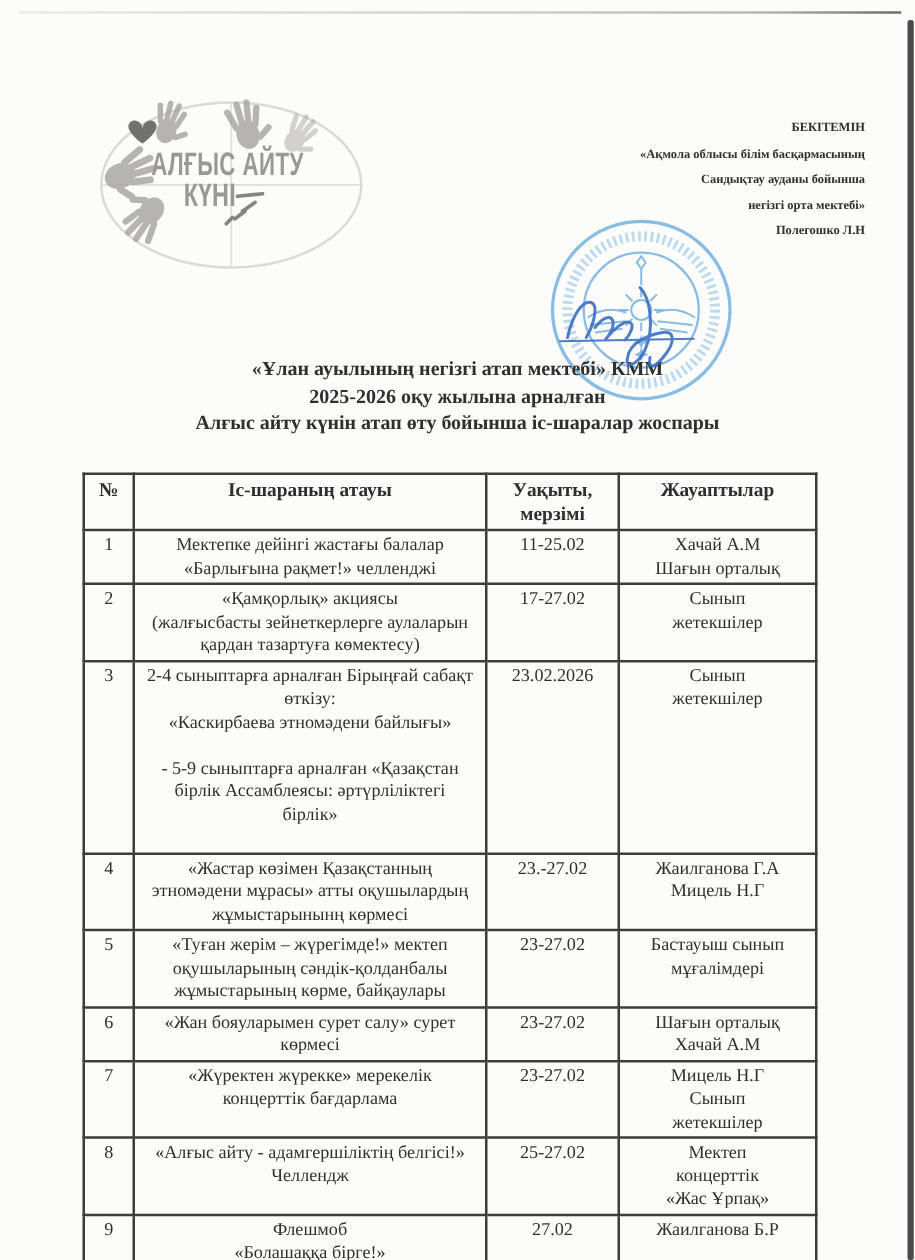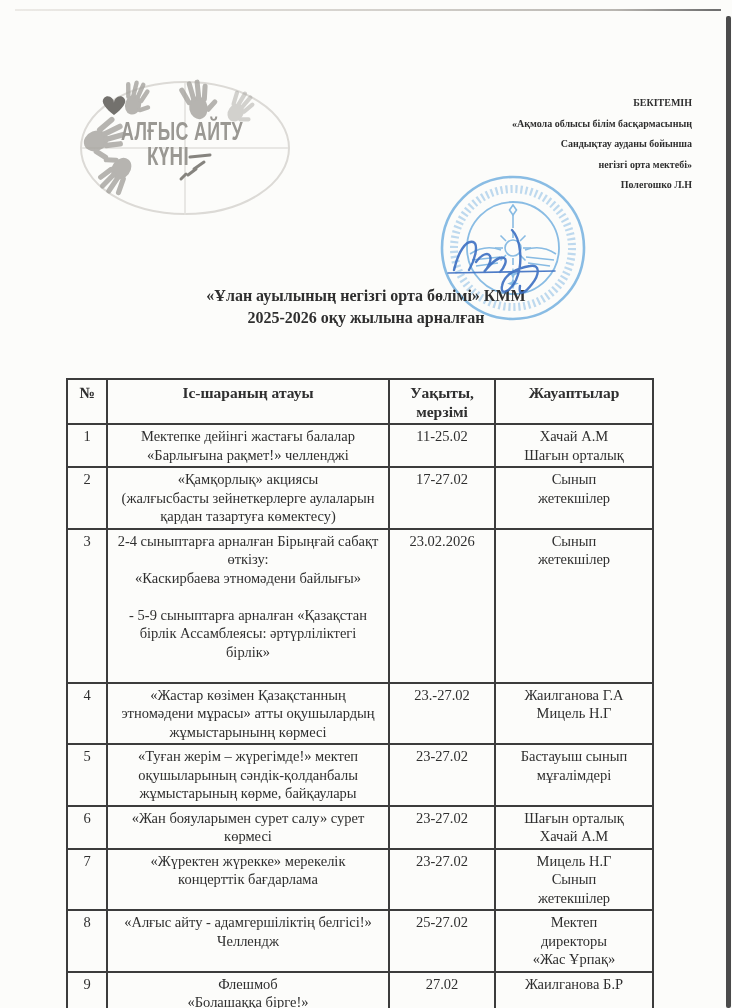--- a/index.html
+++ b/index.html
@@ -156,22 +156,23 @@
 
   <div class="approval">
       <div>БЕКІТЕМІН</div>
       <div>«Ақмола облысы білім басқармасының</div>
       <div>Сандықтау ауданы бойынша</div>
       <div>негізгі орта мектебі»</div>
       <div>Полегошко Л.Н</div>
     </div>
 
   <div class="doc-title">
-      <div>«Ұлан ауылының негізгі орта бөлімі» КММ</div>
+      <div>«Ұлан ауылының негізгі атап мектебі» КММ</div>
       <div>2025-2026 оқу жылына арналған</div>
+      <div>Алғыс айту күнін атап өту бойынша іс-шаралар жоспары</div>
     </div>
 
   <div class="table-wrap">
     <table class="events">
       <colgroup>
         <col class="c-num">
           <col class="c-name">
           <col class="c-date">
           <col class="c-resp">
       </colgroup>
@@ -283,21 +284,21 @@
           </tr>
           <tr>
             <td>8</td>
             <td>
               <div>«Алғыс айту - адамгершіліктің белгісі!»</div>
               <div>Челлендж</div>
             </td>
             <td>25-27.02</td>
             <td>
               <div>Мектеп</div>
-              <div>директоры</div>
+              <div>концерттік</div>
               <div>«Жас Ұрпақ»</div>
             </td>
           </tr>
           <tr>
             <td>9</td>
             <td>
               <div>Флешмоб</div>
               <div>«Болашаққа бірге!»</div>
             </td>
             <td>27.02</td>

